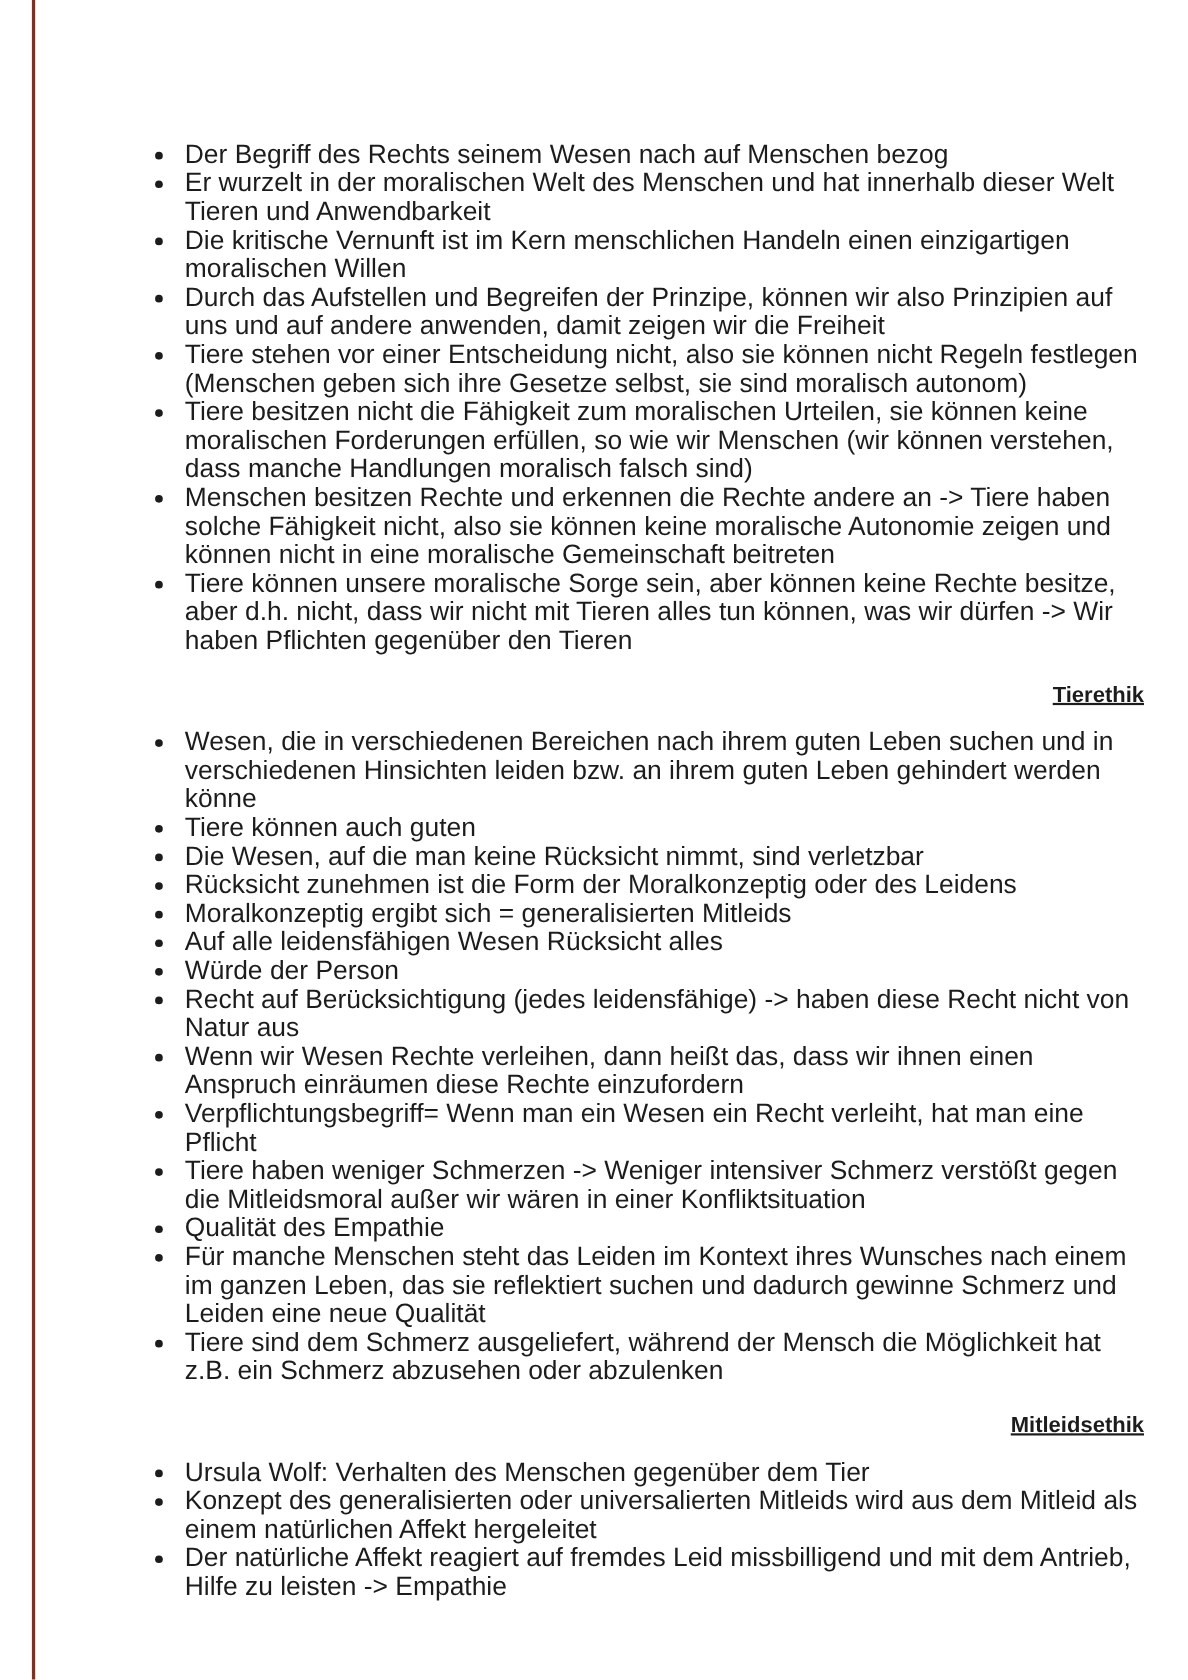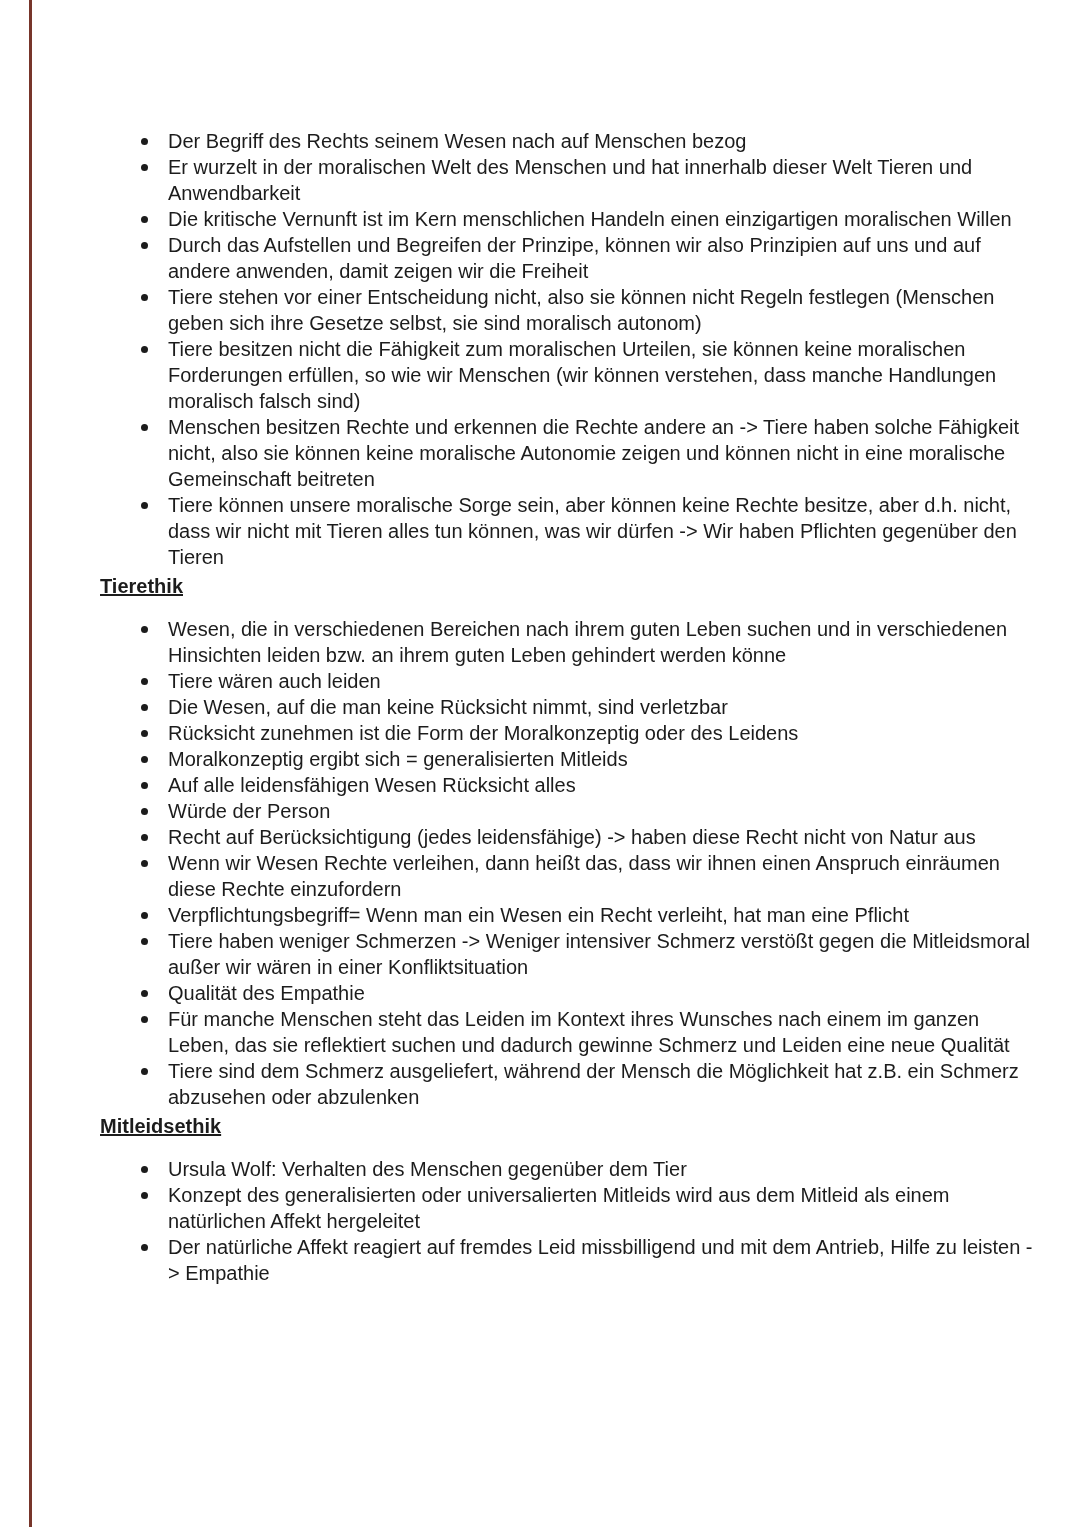--- a/index.html
+++ b/index.html
@@ -19,28 +19,29 @@
     background: #77352a;
   }
   .content {
     padding: 128px 40px 60px 100px;
   }
   .section { margin: 0; }
   .heading {
     font-size: 20px;
     font-weight: bold;
     text-decoration: underline;
-    margin: 4px 0 18px 0;
+    margin: 24px 0 18px 0;
     line-height: 24px;
+    text-align: right;
   }
   ul.bullet-list {
     list-style: none;
     margin: 0;
     padding: 0 0 0 68px;
-    font-size: 20px;
+    font-size: 24px;
     line-height: 26px;
   }
   ul.bullet-list li { position: relative; }
   ul.bullet-list li::before {
     content: "";
     position: absolute;
     left: -27px; top: 9.5px;
     width: 7px; height: 7px;
     border-radius: 50%;
     background: #1c1c1c;
@@ -63,21 +64,21 @@
         <li>Tiere besitzen nicht die Fähigkeit zum moralischen Urteilen, sie können keine moralischen Forderungen erfüllen, so wie wir Menschen (wir können verstehen, dass manche Handlungen moralisch falsch sind)</li>
         <li>Menschen besitzen Rechte und erkennen die Rechte andere an -&gt; Tiere haben solche Fähigkeit nicht, also sie können keine moralische Autonomie zeigen und können nicht in eine moralische Gemeinschaft beitreten</li>
         <li>Tiere können unsere moralische Sorge sein, aber können keine Rechte besitze, aber d.h. nicht, dass wir nicht mit Tieren alles tun können, was wir dürfen -&gt; Wir haben Pflichten gegenüber den Tieren</li>
       </ul>
   </section>
 
   <section class="section">
     <h2 class="heading">Tierethik</h2>
     <ul class="bullet-list">
         <li>Wesen, die in verschiedenen Bereichen nach ihrem guten Leben suchen und in verschiedenen Hinsichten leiden bzw. an ihrem guten Leben gehindert werden könne</li>
-        <li>Tiere wären auch leiden</li>
+        <li>Tiere können auch guten</li>
         <li>Die Wesen, auf die man keine Rücksicht nimmt, sind verletzbar</li>
         <li>Rücksicht zunehmen ist die Form der Moralkonzeptig oder des Leidens</li>
         <li>Moralkonzeptig ergibt sich = generalisierten Mitleids</li>
         <li>Auf alle leidensfähigen Wesen Rücksicht alles</li>
         <li>Würde der Person</li>
         <li>Recht auf Berücksichtigung (jedes leidensfähige) -&gt; haben diese Recht nicht von Natur aus</li>
         <li>Wenn wir Wesen Rechte verleihen, dann heißt das, dass wir ihnen einen Anspruch einräumen diese Rechte einzufordern</li>
         <li>Verpflichtungsbegriff= Wenn man ein Wesen ein Recht verleiht, hat man eine Pflicht</li>
         <li>Tiere haben weniger Schmerzen -&gt; Weniger intensiver Schmerz verstößt gegen die Mitleidsmoral außer wir wären in einer Konfliktsituation</li>
         <li>Qualität des Empathie</li>

